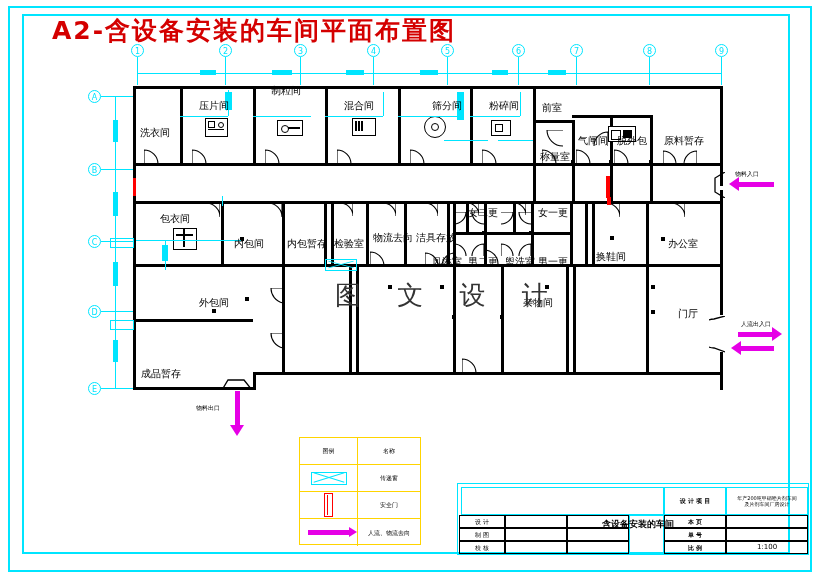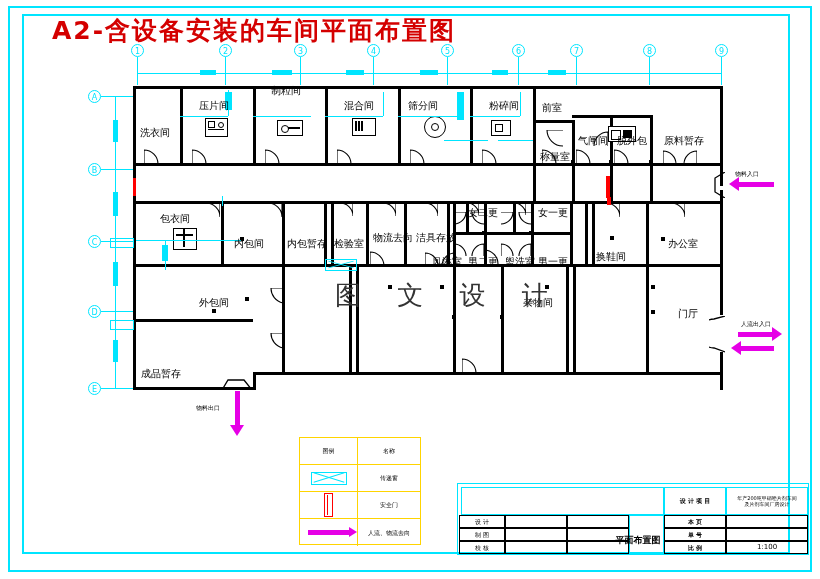--- a/index.html
+++ b/index.html
@@ -475,21 +475,21 @@
     <div style="position:absolute;left:2px;top:4px;right:2px;height:1px;background:#00e5ff;transform:rotate(15deg);"></div>
     <div style="position:absolute;left:2px;top:4px;right:2px;height:1px;background:#00e5ff;transform:rotate(-15deg);"></div>
   </div>
   <div style="position:absolute;left:110px;top:238px;width:22px;height:8px;border:1px solid #00e5ff;"></div>
   <div style="position:absolute;left:110px;top:320px;width:22px;height:8px;border:1px solid #00e5ff;"></div>
 
   <div class="rlabel" style="left:140px;top:126px;">洗衣间</div>
   <div class="rlabel" style="left:199px;top:99px;">压片间</div>
   <div class="rlabel" style="left:271px;top:84px;">制粒间</div>
   <div class="rlabel" style="left:344px;top:99px;">混合间</div>
-  <div class="rlabel" style="left:408px;top:99px;">筛分间</div>
+  <div class="rlabel" style="left:432px;top:99px;">筛分间</div>
   <div class="rlabel" style="left:489px;top:99px;">粉碎间</div>
   <div class="rlabel" style="left:542px;top:101px;">前室</div>
   <div class="rlabel" style="left:540px;top:150px;">称量室</div>
   <div class="rlabel" style="left:578px;top:134px;">气闸间</div>
   <div class="rlabel" style="left:617px;top:134px;">脱外包</div>
   <div class="rlabel" style="left:664px;top:134px;">原料暂存</div>
 
   <div class="rlabel" style="left:160px;top:212px;">包衣间</div>
   <div class="rlabel" style="left:234px;top:237px;">内包间</div>
   <div class="rlabel" style="left:287px;top:237px;">内包暂存</div>
@@ -572,21 +572,21 @@
 
   <div class="tb-cell tb-b" style="left:1px;top:44px;width:46px;height:13px;">制 图</div>
   <div class="tb-cell tb-b" style="left:47px;top:44px;width:62px;height:13px;"></div>
   <div class="tb-cell tb-b" style="left:109px;top:44px;width:62px;height:13px;"></div>
 
   <div class="tb-cell tb-b" style="left:1px;top:57px;width:46px;height:13px;">校 核</div>
   <div class="tb-cell tb-b" style="left:47px;top:57px;width:62px;height:13px;"></div>
   <div class="tb-cell tb-b" style="left:109px;top:57px;width:62px;height:13px;"></div>
 
   <div class="tb-cell tb-c" style="left:171px;top:31px;width:35px;height:39px;"></div>
-  <div class="tb-cell tb-title" style="left:60px;top:50px;width:240px;height:14px;">平面布置图</div>
+  <div class="tb-cell tb-title" style="left:60px;top:34px;width:240px;height:14px;">含设备安装的车间</div>
 
   <div class="tb-cell tb-c" style="left:206px;top:3px;width:62px;height:28px;font-weight:bold;">设 计 项 目</div>
   <div class="tb-cell tb-c" style="left:268px;top:3px;width:82px;height:28px;white-space:pre-line;font-size:5px;">年产200吨甲硝唑片剂车间
 及片剂车间厂房设计</div>
 
   <div class="tb-cell tb-b" style="left:206px;top:31px;width:62px;height:13px;font-weight:bold;">本 页</div>
   <div class="tb-cell tb-b" style="left:268px;top:31px;width:82px;height:13px;"></div>
 
   <div class="tb-cell tb-b" style="left:206px;top:44px;width:62px;height:13px;font-weight:bold;">单 号</div>
   <div class="tb-cell tb-b" style="left:268px;top:44px;width:82px;height:13px;"></div>

